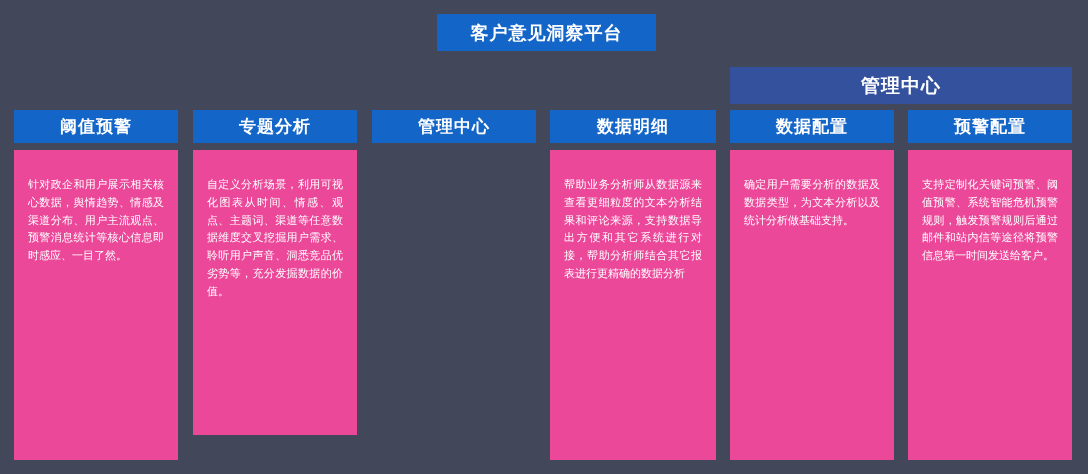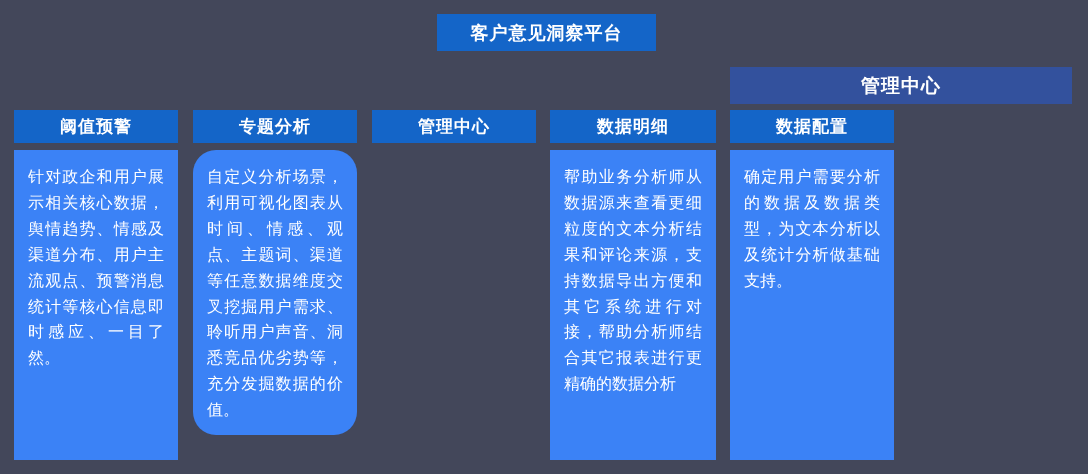--- a/index.html
+++ b/index.html
@@ -75,41 +75,41 @@
     font-size: 17px;
     font-weight: bold;
     letter-spacing: 1px;
     display: flex;
     align-items: center;
     justify-content: center;
     line-height: 1;
   }
   .panel {
     margin-top: 7px;
-    background: #3b82f6;
+    background: #ec4899;
     color: #ffffff;
-    font-size: 16px;
+    font-size: 11px;
     line-height: 1.62;
-    padding: 14px 14px 12px 14px;
+    padding: 26px 14px 12px 14px;
     box-sizing: border-box;
     text-align: justify;
     text-justify: inter-ideograph;
     word-break: break-all;
   }
 
   
   #col-0 { left: 14px;  width: 164px; }
   #col-1 { left: 193px; width: 164px; }
   #col-2 { left: 372px; width: 164px; }
   #col-3 { left: 550px; width: 166px; }
   #col-4 { left: 730px; width: 164px; }
   #col-5 { left: 908px; width: 164px; }
 
   #col-0 .panel { height: 310px; }
-  #col-1 .panel { height: 285px; border-radius: 23px; }
+  #col-1 .panel { height: 285px; }
   #col-2 .panel { height: 310px; }
   #col-3 .panel { height: 310px; }
   #col-4 .panel { height: 310px; }
   #col-5 .panel { height: 310px; }
 </style>
 </head>
 <body>
 
 <div id="page">
 
@@ -135,14 +135,18 @@
   <div class="column" id="col-4">
     <div class="tab">数据配置</div>
     <div class="panel">确定用户需要分析的数据及数据类型，为文本分析以及统计分析做基础支持。</div>
   </div>
 
   <div class="column" id="col-3">
     <div class="tab">数据明细</div>
     <div class="panel">帮助业务分析师从数据源来查看更细粒度的文本分析结果和评论来源，支持数据导出方便和其它系统进行对接，帮助分析师结合其它报表进行更精确的数据分析</div>
   </div>
 
+  <div class="column" id="col-5">
+    <div class="tab">预警配置</div>
+    <div class="panel">支持定制化关键词预警、阈值预警、系统智能危机预警规则，触发预警规则后通过邮件和站内信等途径将预警信息第一时间发送给客户。</div>
+  </div>
 
 </div>
 
 </body></html>

